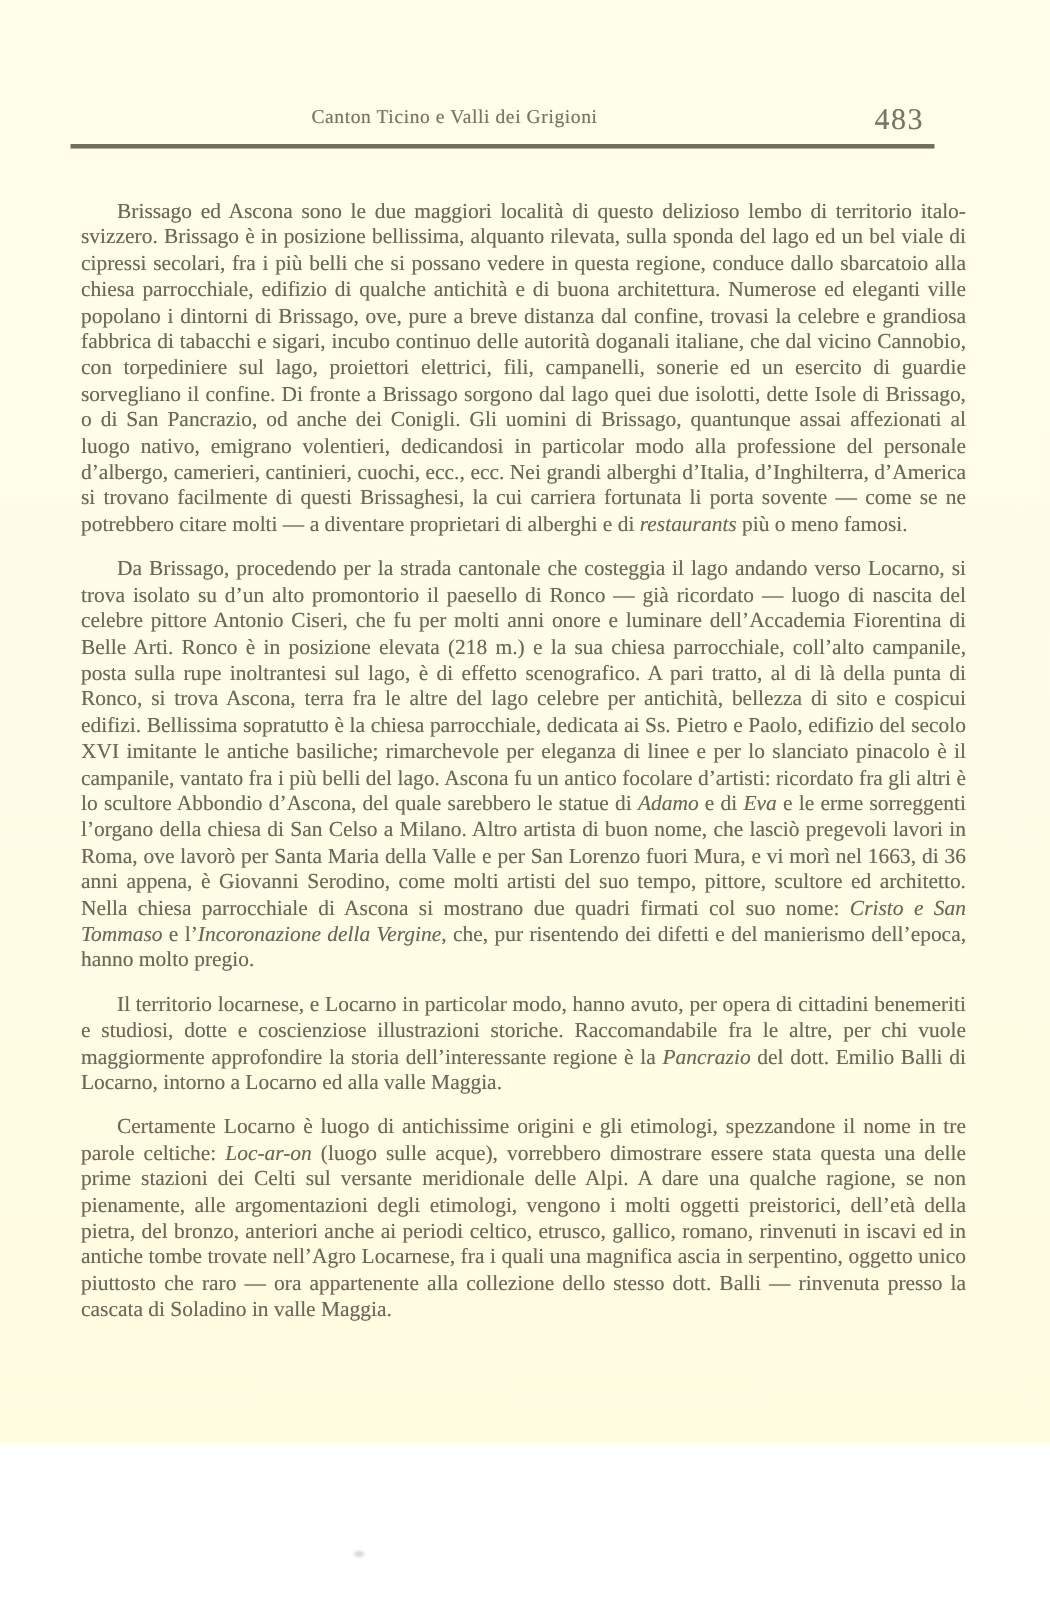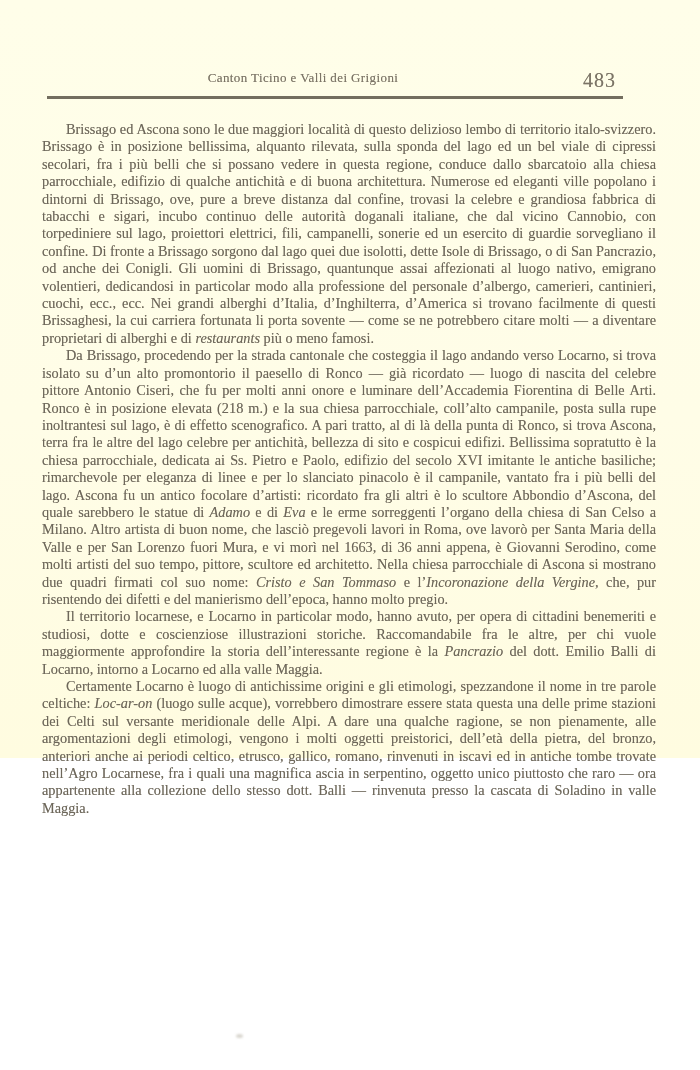--- a/index.html
+++ b/index.html
@@ -8,21 +8,21 @@
   }
   body {
     width: 700px;
     height: 1070px;
     overflow: hidden;
     font-family: "Liberation Serif", "DejaVu Serif", serif;
   }
   .page {
     position: relative;
     width: 700px;
-    height: 758px;
+    height: 962px;
     background: linear-gradient(180deg, #fffee9 0%, #fffde7 55%, #fffce0 100%);
     color: #6d675a;
   }
   .running-header {
     position: absolute;
     top: 70px;
     left: 42px;
     right: 42px;
     height: 18px;
   }
@@ -63,21 +63,21 @@
     width: 614px;
     font-size: 14.3px;
     line-height: 17.4px;
     text-align: justify;
     color: #6d675a;
     text-shadow: 0 0 0.5px rgba(109,103,90,0.5);
     hyphens: auto;
     -webkit-hyphens: auto;
   }
   .article p {
-    margin: 0;
+    margin: 12px;
     padding: 0;
     text-indent: 24px;
   }
   .article i {
     font-style: italic;
   }
   .scan-smudge {
     position: absolute;
     top: 1034px;
     left: 236px;

